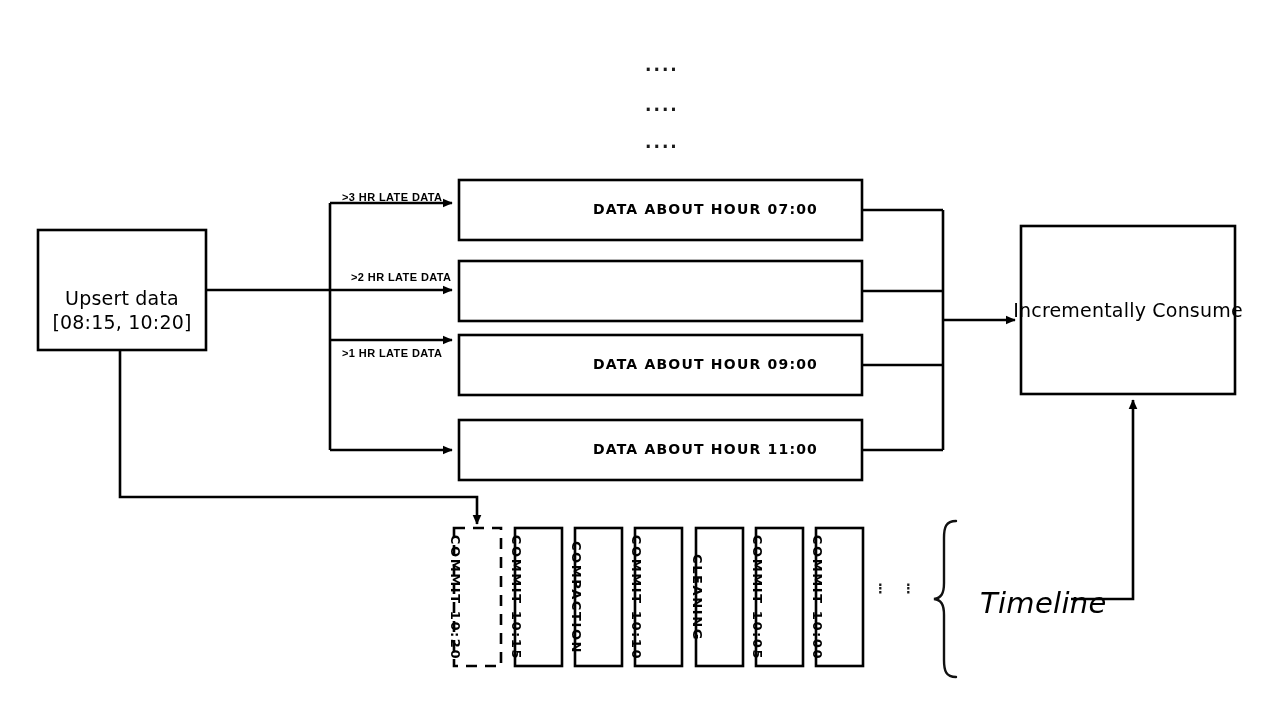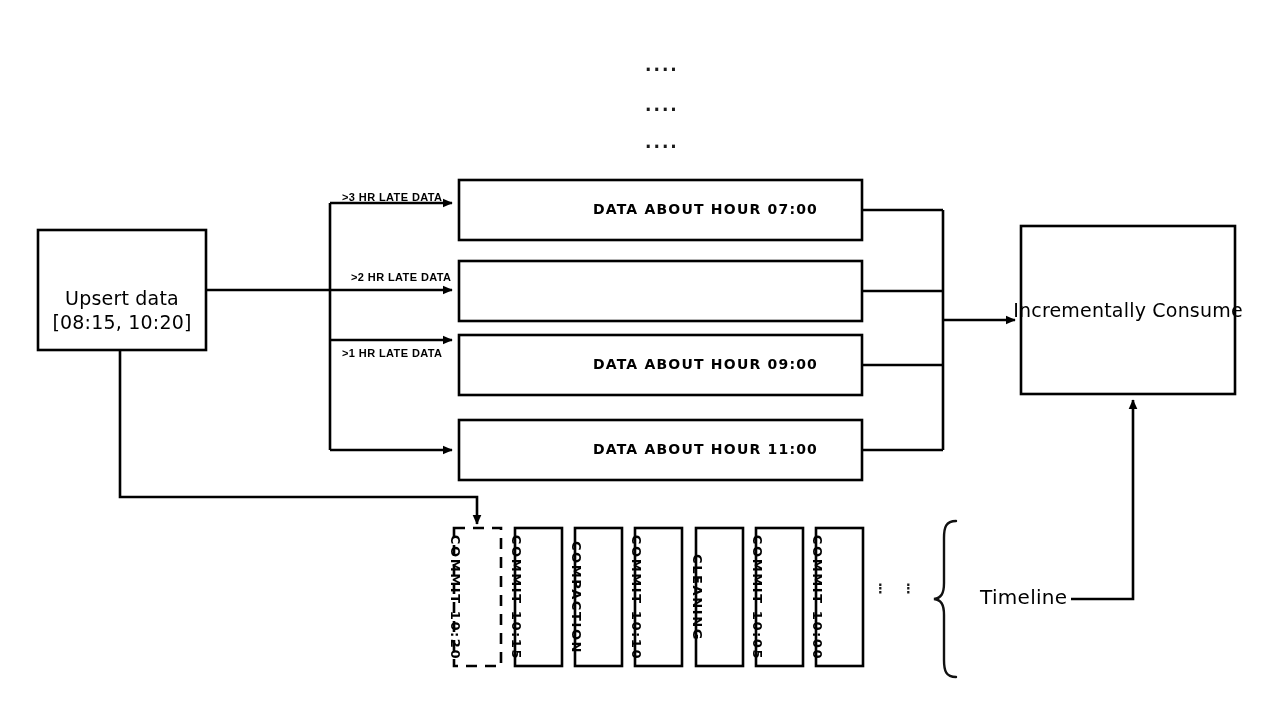--- a/index.html
+++ b/index.html
@@ -53,22 +53,23 @@
   }
   .lbl-hand {
     font-family: "DejaVu Sans", sans-serif;
     font-weight: 400;
     font-size: 19px;
     letter-spacing: 0.2px;
   }
   .lbl-timeline {
     font-family: "DejaVu Sans", sans-serif;
     font-weight: 400;
-    font-size: 20px;
+    font-size: 29px;
     letter-spacing: 0.3px;
+    font-style: italic;
   }
   .center-block {
     display: flex;
     align-items: center;
     justify-content: center;
     padding-left: 45px;
   }
   .vert-label {
     position: absolute;
     transform-origin: center center;

